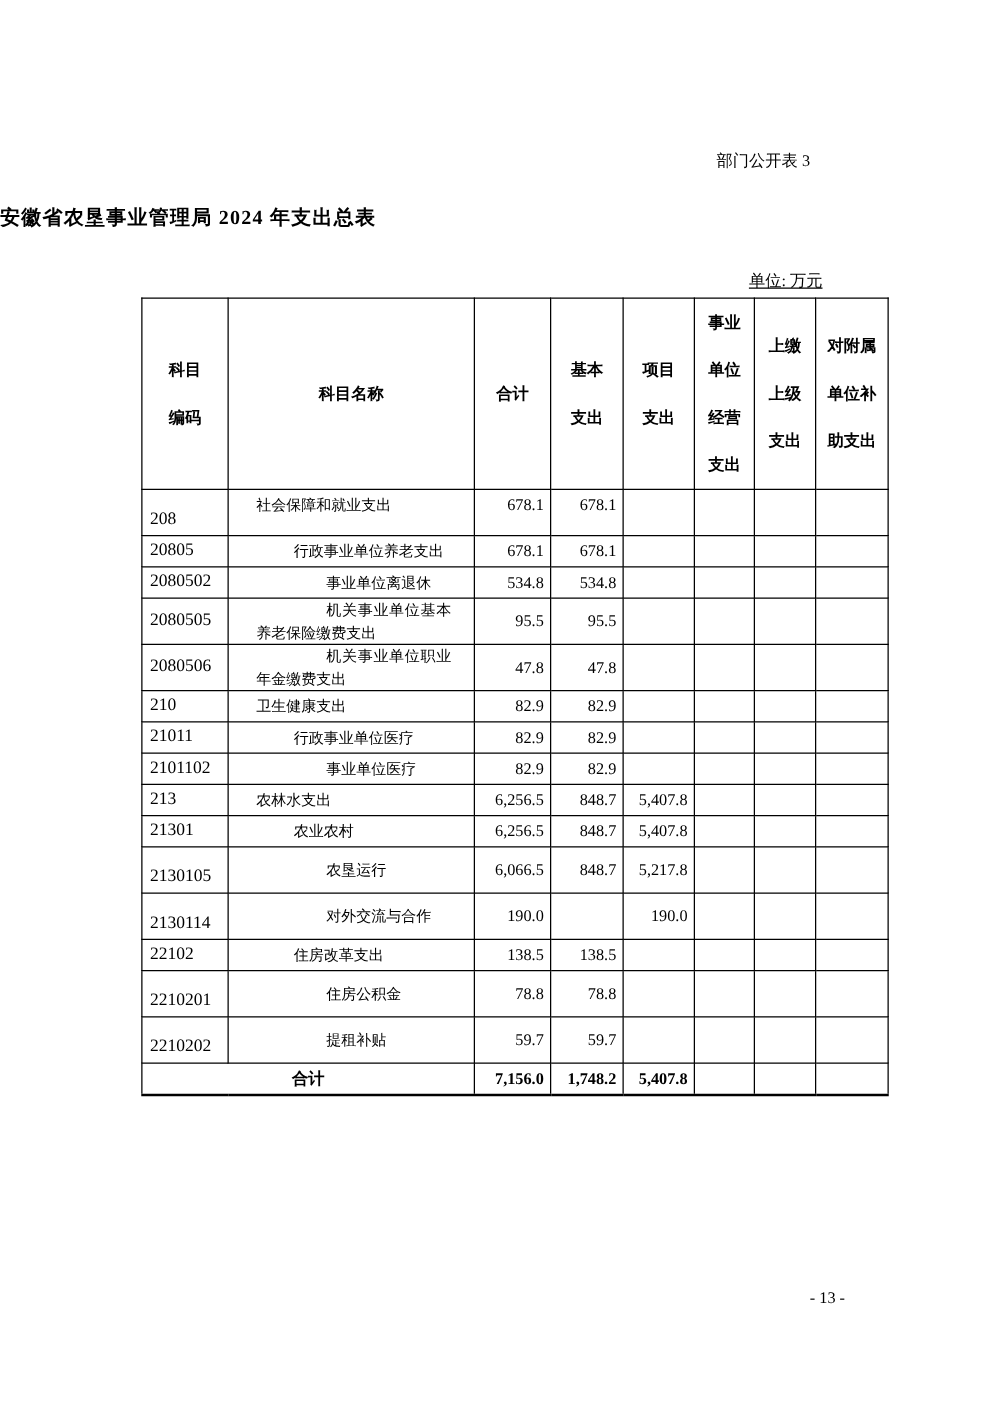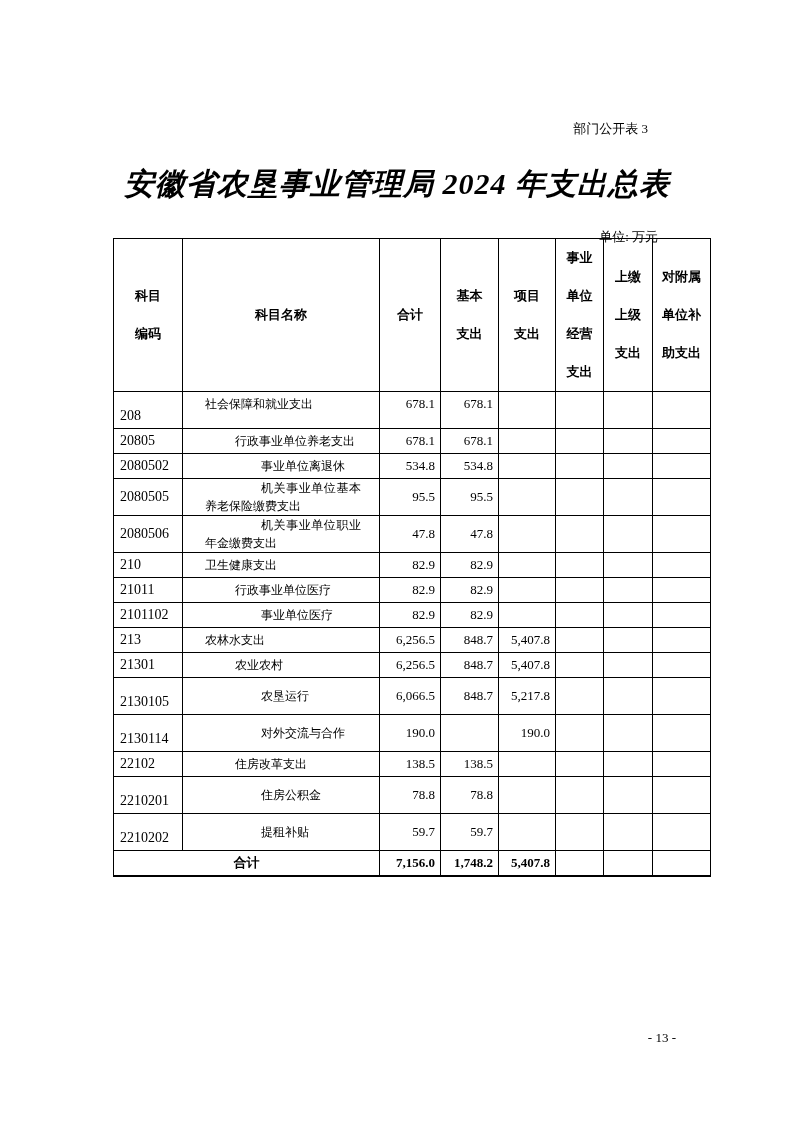--- a/index.html
+++ b/index.html
@@ -11,26 +11,26 @@
     color: #000;
   }
   .page { position: absolute; inset: 0; }
 
   .corner {
     position: absolute; top: 120px; right: 146px;
     font-size: 13px; line-height: 17px; margin-left: 32px;
   }
   .title {
     position: absolute; top: 164px; left: 0; width: 100%;
-    margin: 0; text-align: center;
-    font-size: 30px; font-weight: bold; letter-spacing: 1px; font-style: italic;
+    margin: 0; text-align: left;
+    font-size: 16px; font-weight: bold; letter-spacing: 1px;
   }
   .unit {
-    position: absolute; top: 228px; right: 136px;
-    font-size: 13px; line-height: 17px;
+    position: absolute; top: 216px; right: 136px;
+    font-size: 13px; line-height: 17px; text-decoration: underline;
   }
 
   table.budget {
     position: absolute; left: 113px; top: 238px;
     width: 597px;
     border-collapse: collapse; table-layout: fixed;
   }
   .budget th, .budget td {
     border: 1px solid #000;
     padding: 0; overflow: hidden;

